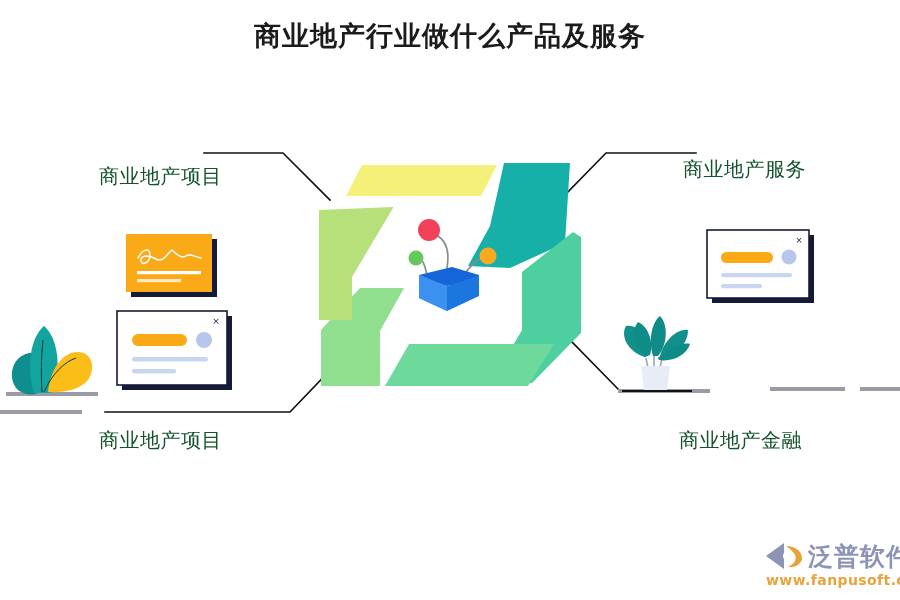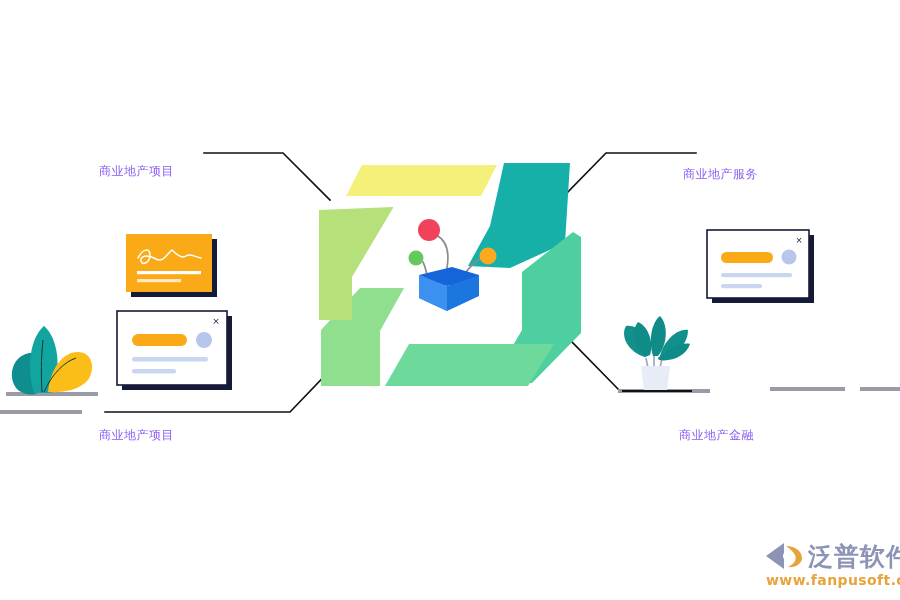--- a/index.html
+++ b/index.html
@@ -30,27 +30,27 @@
     font-weight: 700;
     color: #1b1b1b;
     letter-spacing: 1px;
     white-space: nowrap;
   }
 
   
   .node-label {
     position: absolute;
     font-family: "DejaVu Serif", "Liberation Serif", serif;
-    font-size: 12px;
-    color: #8b5cf6;
+    font-size: 20px;
+    color: #14532d;
     white-space: nowrap;
     letter-spacing: 0.5px;
   }
   #label-project  { left: 99px;  top: 163px; }
-  #label-service  { left: 683px; top: 166px; }
+  #label-service  { left: 683px; top: 156px; }
   #label-finance  { left: 99px;  top: 427px; }
   #label-invest   { left: 679px; top: 427px; }
 
   
   .layer {
     position: absolute;
     left: 0;
     top: 0;
     width: 900px;
     height: 600px;
@@ -92,20 +92,21 @@
     top: 2px;
     width: 42px;
     height: 28px;
   }
 </style>
 </head>
 <body>
 
 <div id="stage">
 
+  <div id="page-title">商业地产行业做什么产品及服务</div>
 
   <svg class="layer" viewBox="0 0 900 600" xmlns="http://www.w3.org/2000/svg">
     <g stroke="#111111" stroke-width="1.6" fill="none" stroke-linecap="square">
 
       <path d="M204 153 L283 153 L330 200"></path>
 
       <path d="M696 153 L606 153 L560 200"></path>
 
       <path d="M105 412 L290 412 L338 362"></path>
 

